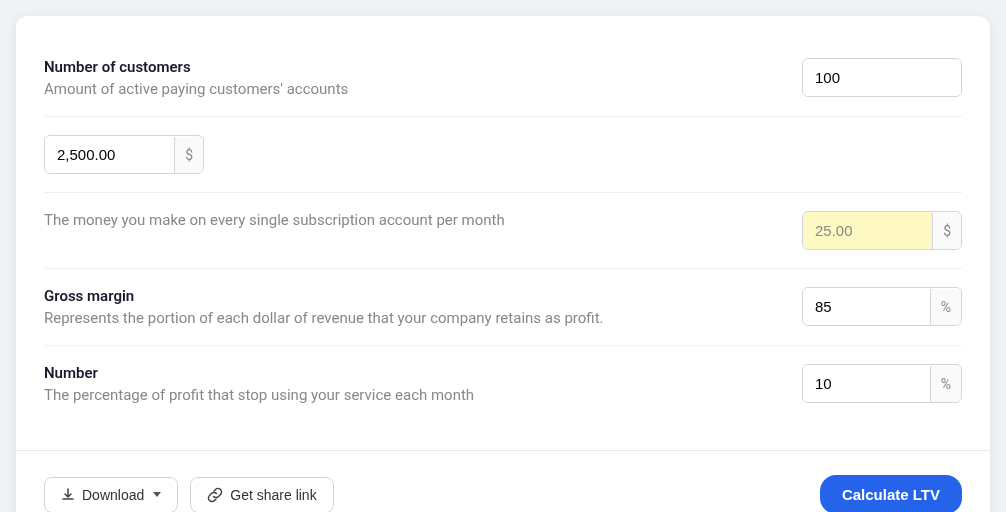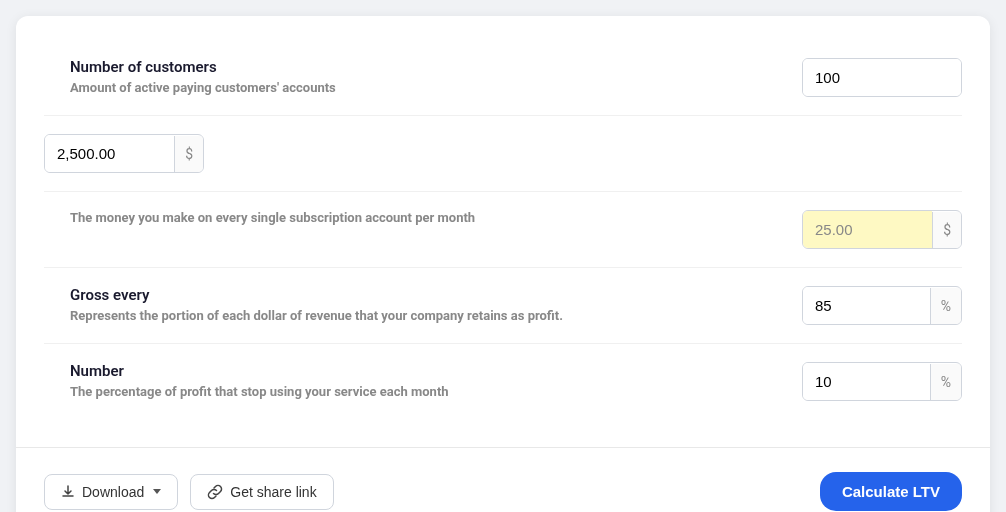--- a/index.html
+++ b/index.html
@@ -27,32 +27,30 @@
       align-items: flex-start;
       justify-content: space-between;
       padding: 18px 0;
       border-bottom: 1px solid #f0f0f0;
     }
     .field-row:last-child {
       border-bottom: none;
     }
     .field-label-group {
       flex: 1;
-      margin-left: 26px;
     }
     .field-title {
       font-size: 15px;
       font-weight: 600;
       color: #1a1a2e;
       margin-bottom: 4px;
     }
     .field-desc {
-      font-size: 13px;
+      font-size: 15px;
       color: #888;
-      font-weight: bold;
     }
     .field-input-group {
       display: flex;
       align-items: center;
       border: 1.5px solid #d0d5dd;
       border-radius: 6px;
       overflow: hidden;
       width: 160px;
       flex-shrink: 0;
     }
@@ -150,21 +148,21 @@
         <div class="field-label-group">
           <div class="field-desc">The money you make on every single subscription account per month</div>
         </div>
         <div class="field-input-group">
           <input type="text" disabled="" value="25.00" style="">
           <div class="unit">$</div>
         </div>
       </div>
       <div class="field-row">
         <div class="field-label-group">
-          <div class="field-title">Gross every</div>
+          <div class="field-title">Gross margin</div>
           <div class="field-desc">Represents the portion of each dollar of revenue that your company retains as profit.</div>
         </div>
         <div class="field-input-group">
           <input type="text" value="85" style="">
           <div class="unit">%</div>
         </div>
       </div>
       <div class="field-row">
         <div class="field-label-group">
           <div class="field-title">Number</div>

